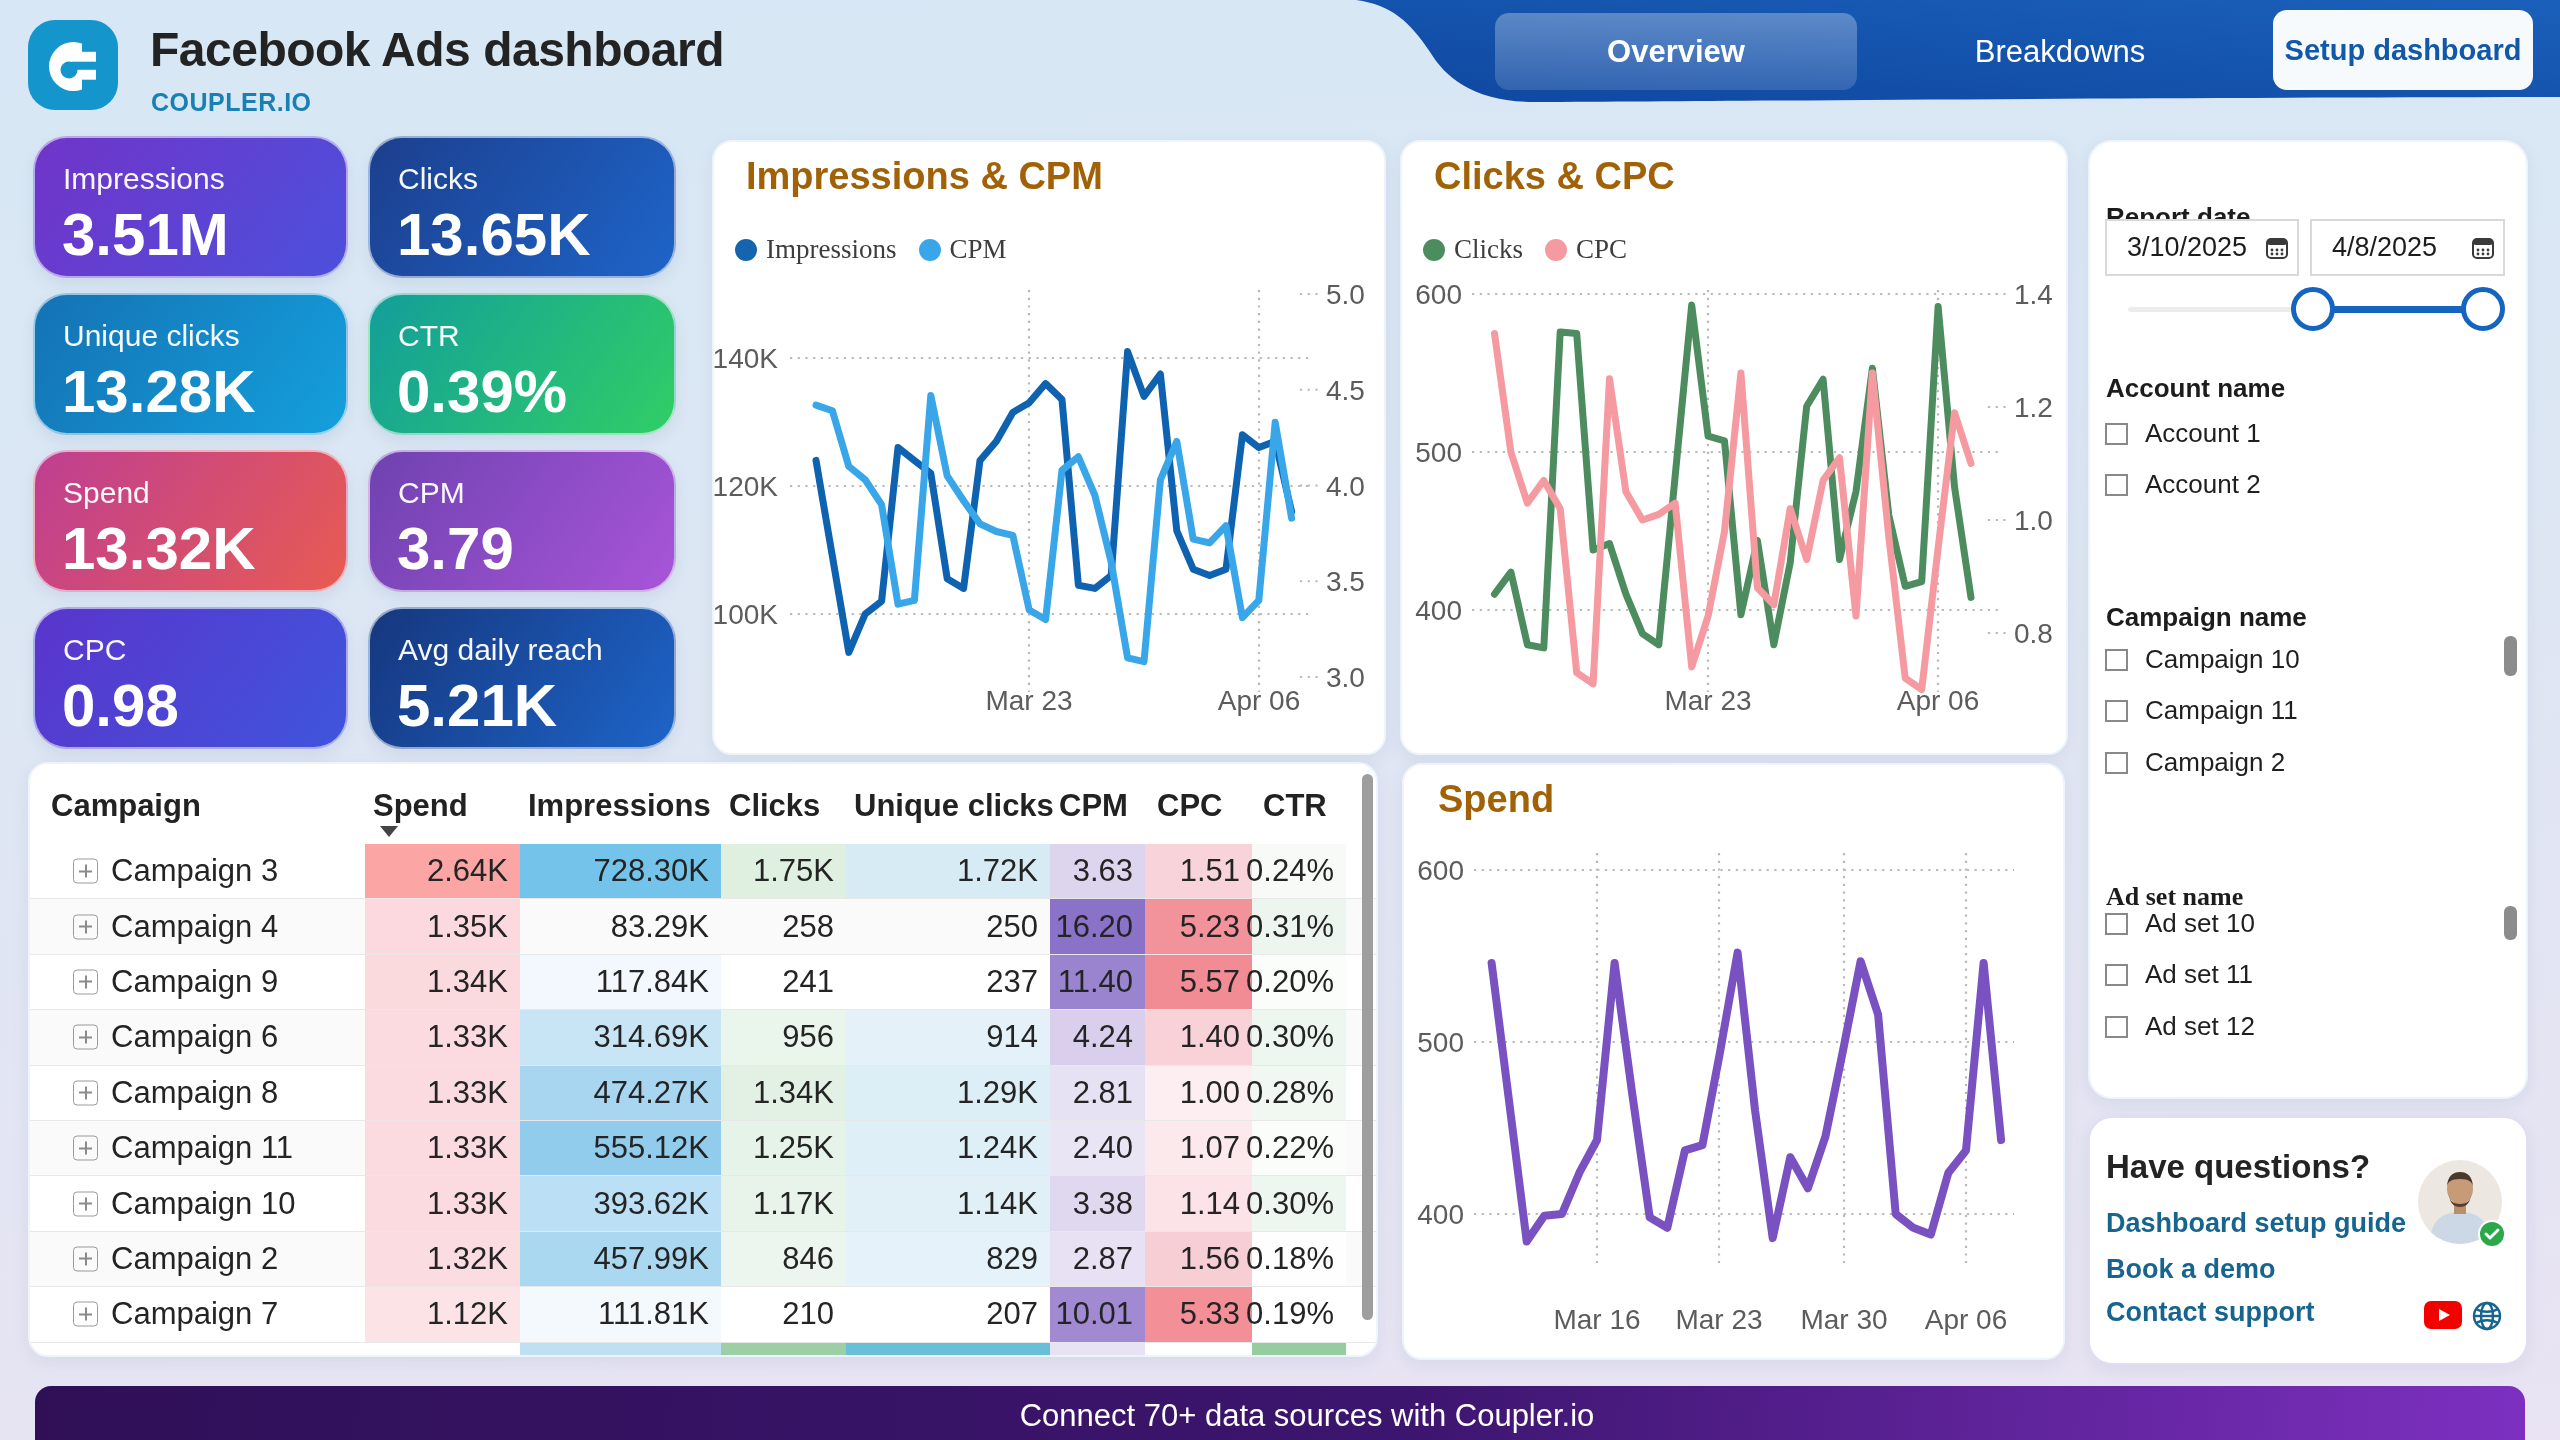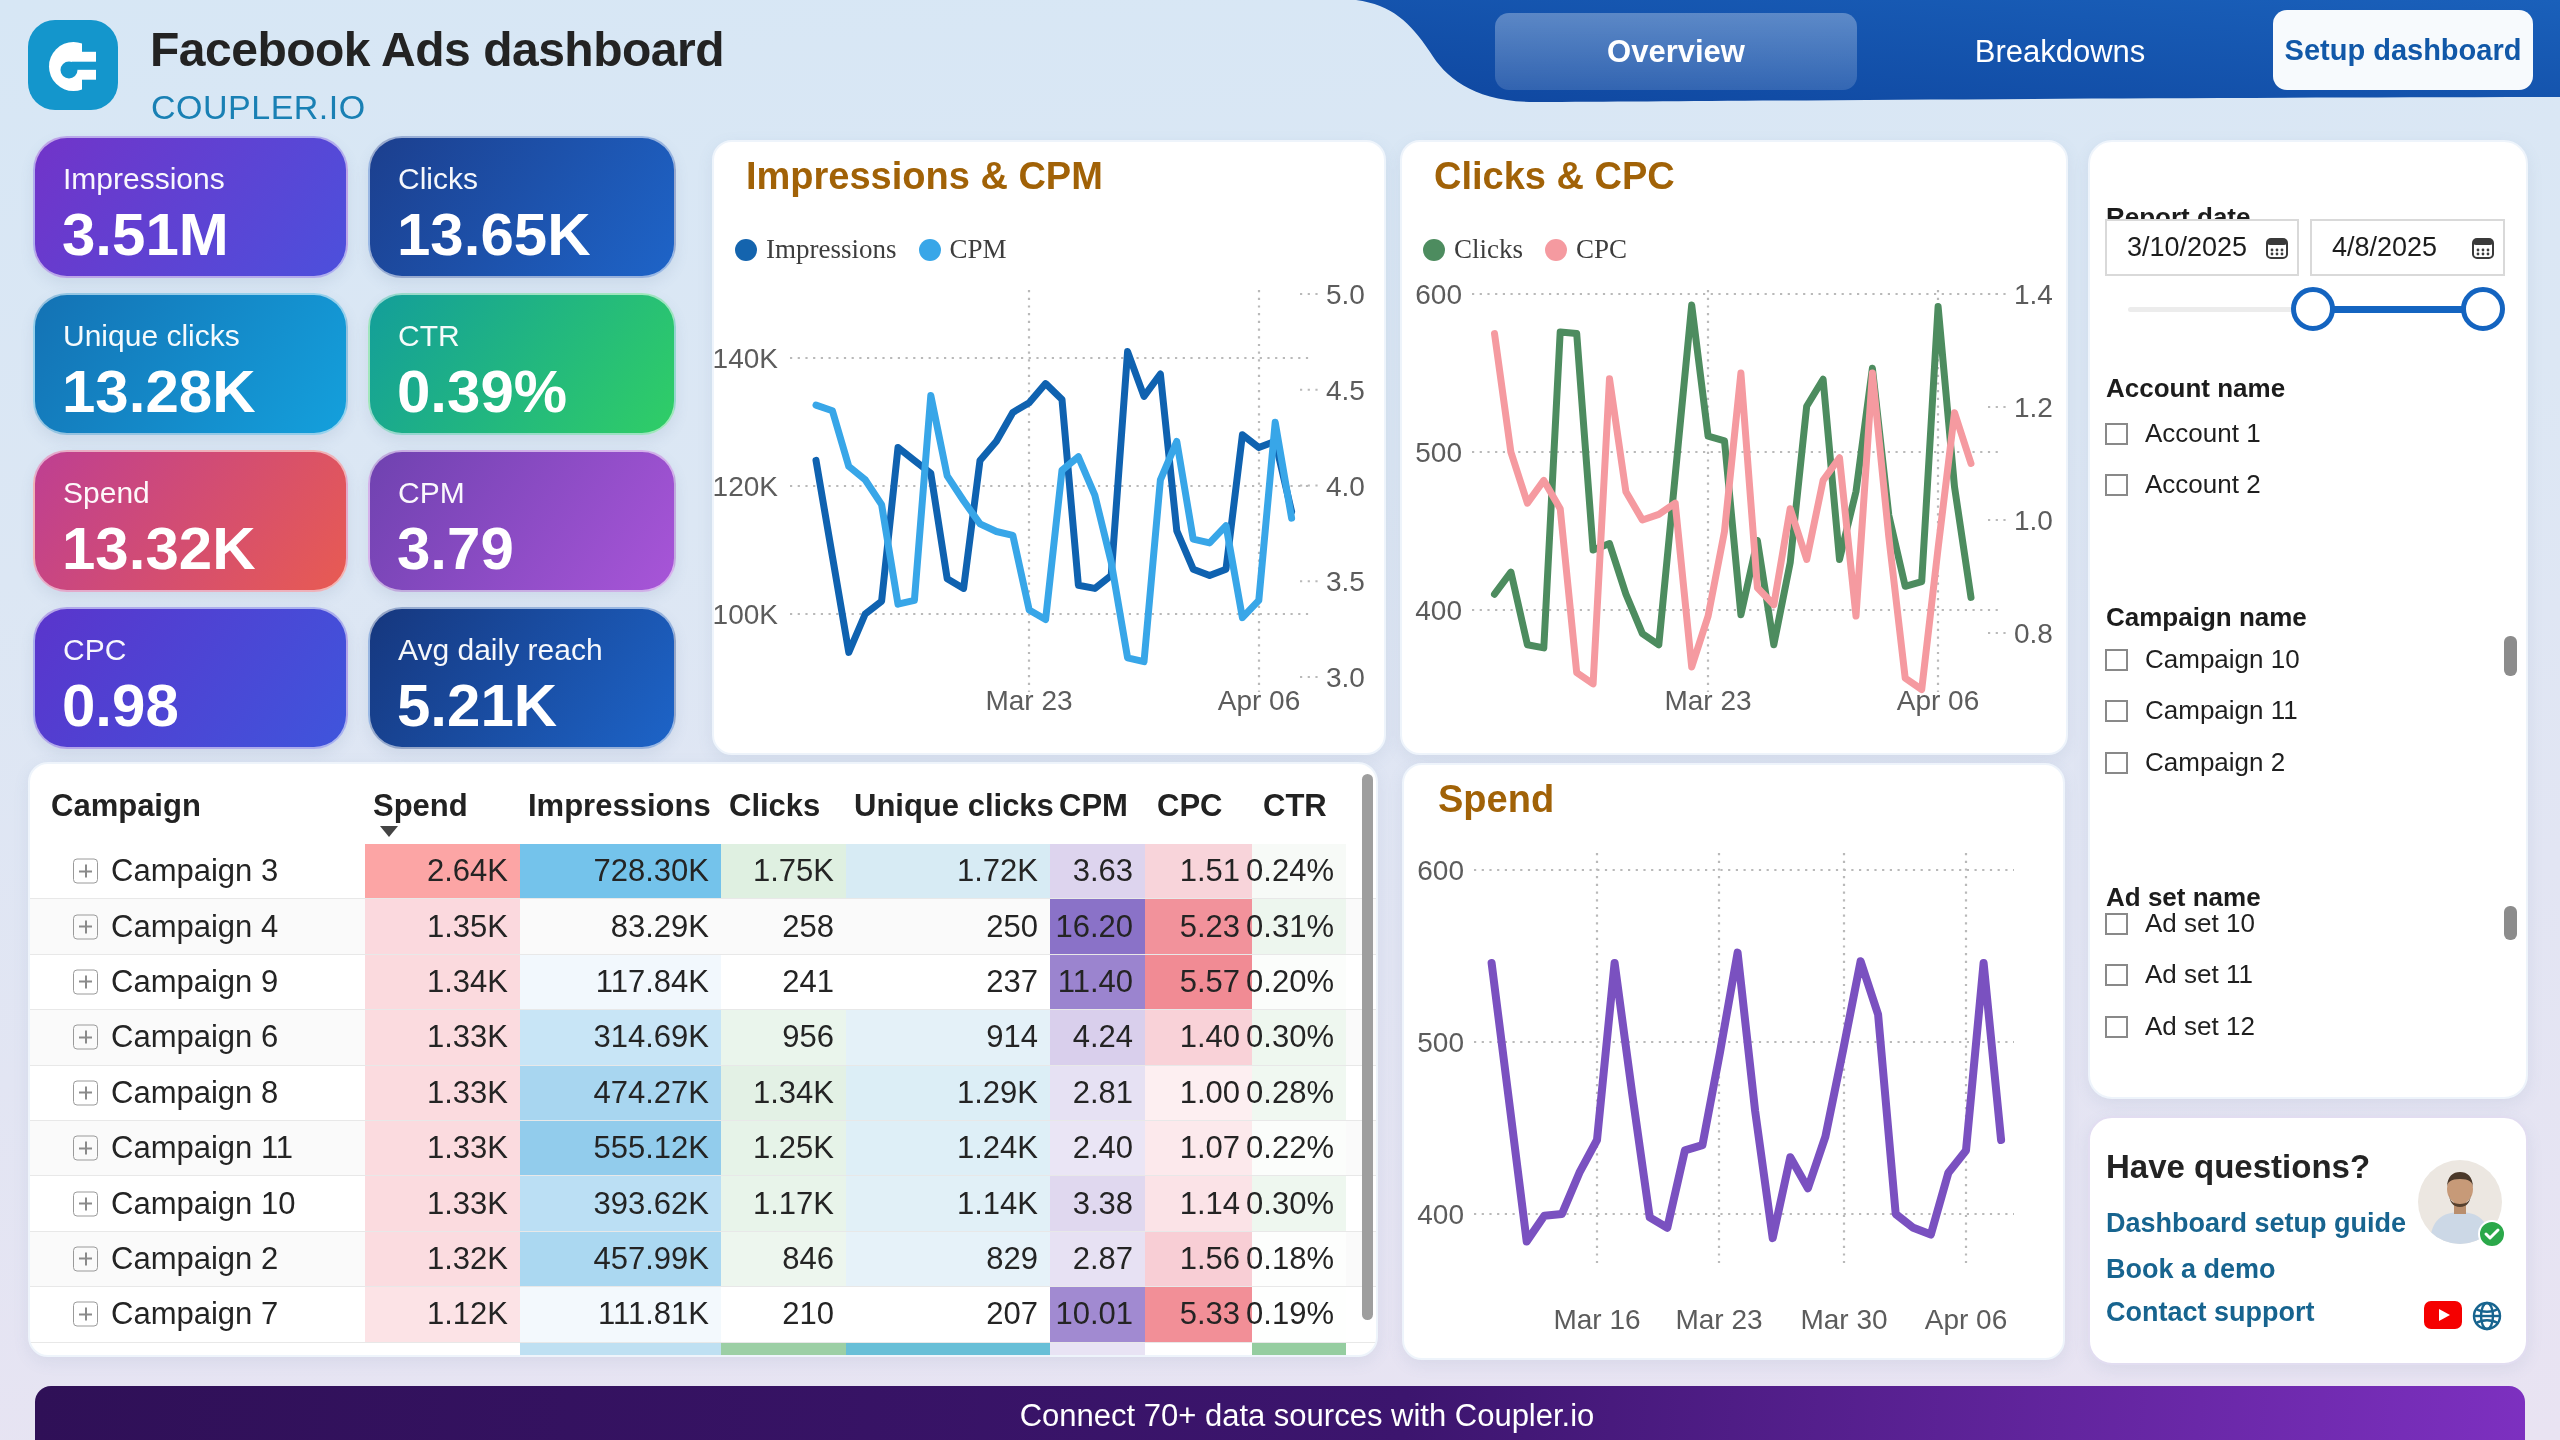--- a/index.html
+++ b/index.html
@@ -42,21 +42,21 @@
         <rect x="0" y="0" width="54" height="94"></rect>
       </clipPath>
     </defs>
  <circle cx="45.5" cy="46.5" r="24.5" fill="#fff" clip-path="url(#ccut)"></circle>
  <circle cx="41" cy="50" r="8.5" fill="#1496cc"></circle>
  <rect x="44" y="41.7" width="24" height="8.1" fill="#1496cc"></rect>
  <rect x="54" y="31.8" width="14" height="9.9" fill="#fff"></rect>
  <rect x="54" y="49.8" width="14" height="9.9" fill="#fff"></rect>
 </svg>
 <div class="abs" style="left:150px;top:22px;font-size:48px;font-weight:700;color:#232323;letter-spacing:-.5px;">Facebook Ads dashboard</div>
-<div class="abs" style="left:151px;top:88px;font-size:34px;font-weight:400;color:#1980b4;letter-spacing:.5px;">COUPLER.IO</div>
+<div class="abs" style="left:151px;top:88px;font-size:25px;font-weight:700;color:#1980b4;letter-spacing:.5px;">COUPLER.IO</div>
 
 <svg class="abs" style="left:1340px;top:0;" width="1220" height="110" viewBox="0 0 1220 110">
  <defs>
       <linearGradient id="nav" x1="0" y1="1" x2="1" y2="0">
    <stop offset="0" stop-color="#0f47a0"></stop>
         <stop offset="1" stop-color="#1a60ba"></stop>
       </linearGradient>
     </defs>
  <path d="M16,0 C52,5 70,22 90,52 C106,78 134,102 195,102 C400,101 700,98 1220,97 L1220,0 Z" fill="url(#nav)"></path>
 </svg>
@@ -332,21 +332,21 @@
     </g>
 </svg>
 
 <div class="abs" style="left:2128px;top:307px;width:185px;height:5px;background:#ececec;border-radius:3px;"></div>
 <div class="abs" style="left:2313px;top:306px;width:167px;height:7px;background:#1464c0;"></div>
 <div class="abs" style="left:2291px;top:287px;width:44px;height:44px;border-radius:50%;background:#fff;border:5px solid #1464c0;box-sizing:border-box;"></div>
 <div class="abs" style="left:2461px;top:287px;width:44px;height:44px;border-radius:50%;background:#fff;border:5px solid #1464c0;box-sizing:border-box;"></div>
 
 <div class="sechead" style="left:2106px;top:373px;">Account name</div>
 <div class="sechead" style="left:2106px;top:602px;">Campaign name</div>
-<div class="sechead" style="left:2106px;top:882px;">Ad set name</div>
+<div class="sechead" style="left:2106px;top:882px;font-family:Liberation Serif, serif;">Ad set name</div>
 <div class="cbx" style="left:2105px;top:423px;"></div>
 <div class="cbl" style="left:2145px;top:418px;">Account 1</div>
 <div class="cbx" style="left:2105px;top:474px;"></div>
 <div class="cbl" style="left:2145px;top:469px;">Account 2</div>
 <div class="cbx" style="left:2105px;top:649px;"></div>
 <div class="cbl" style="left:2145px;top:644px;">Campaign 10</div>
 <div class="cbx" style="left:2105px;top:700px;"></div>
 <div class="cbl" style="left:2145px;top:695px;">Campaign 11</div>
 <div class="cbx" style="left:2105px;top:752px;"></div>
 <div class="cbl" style="left:2145px;top:747px;">Campaign 2</div>

